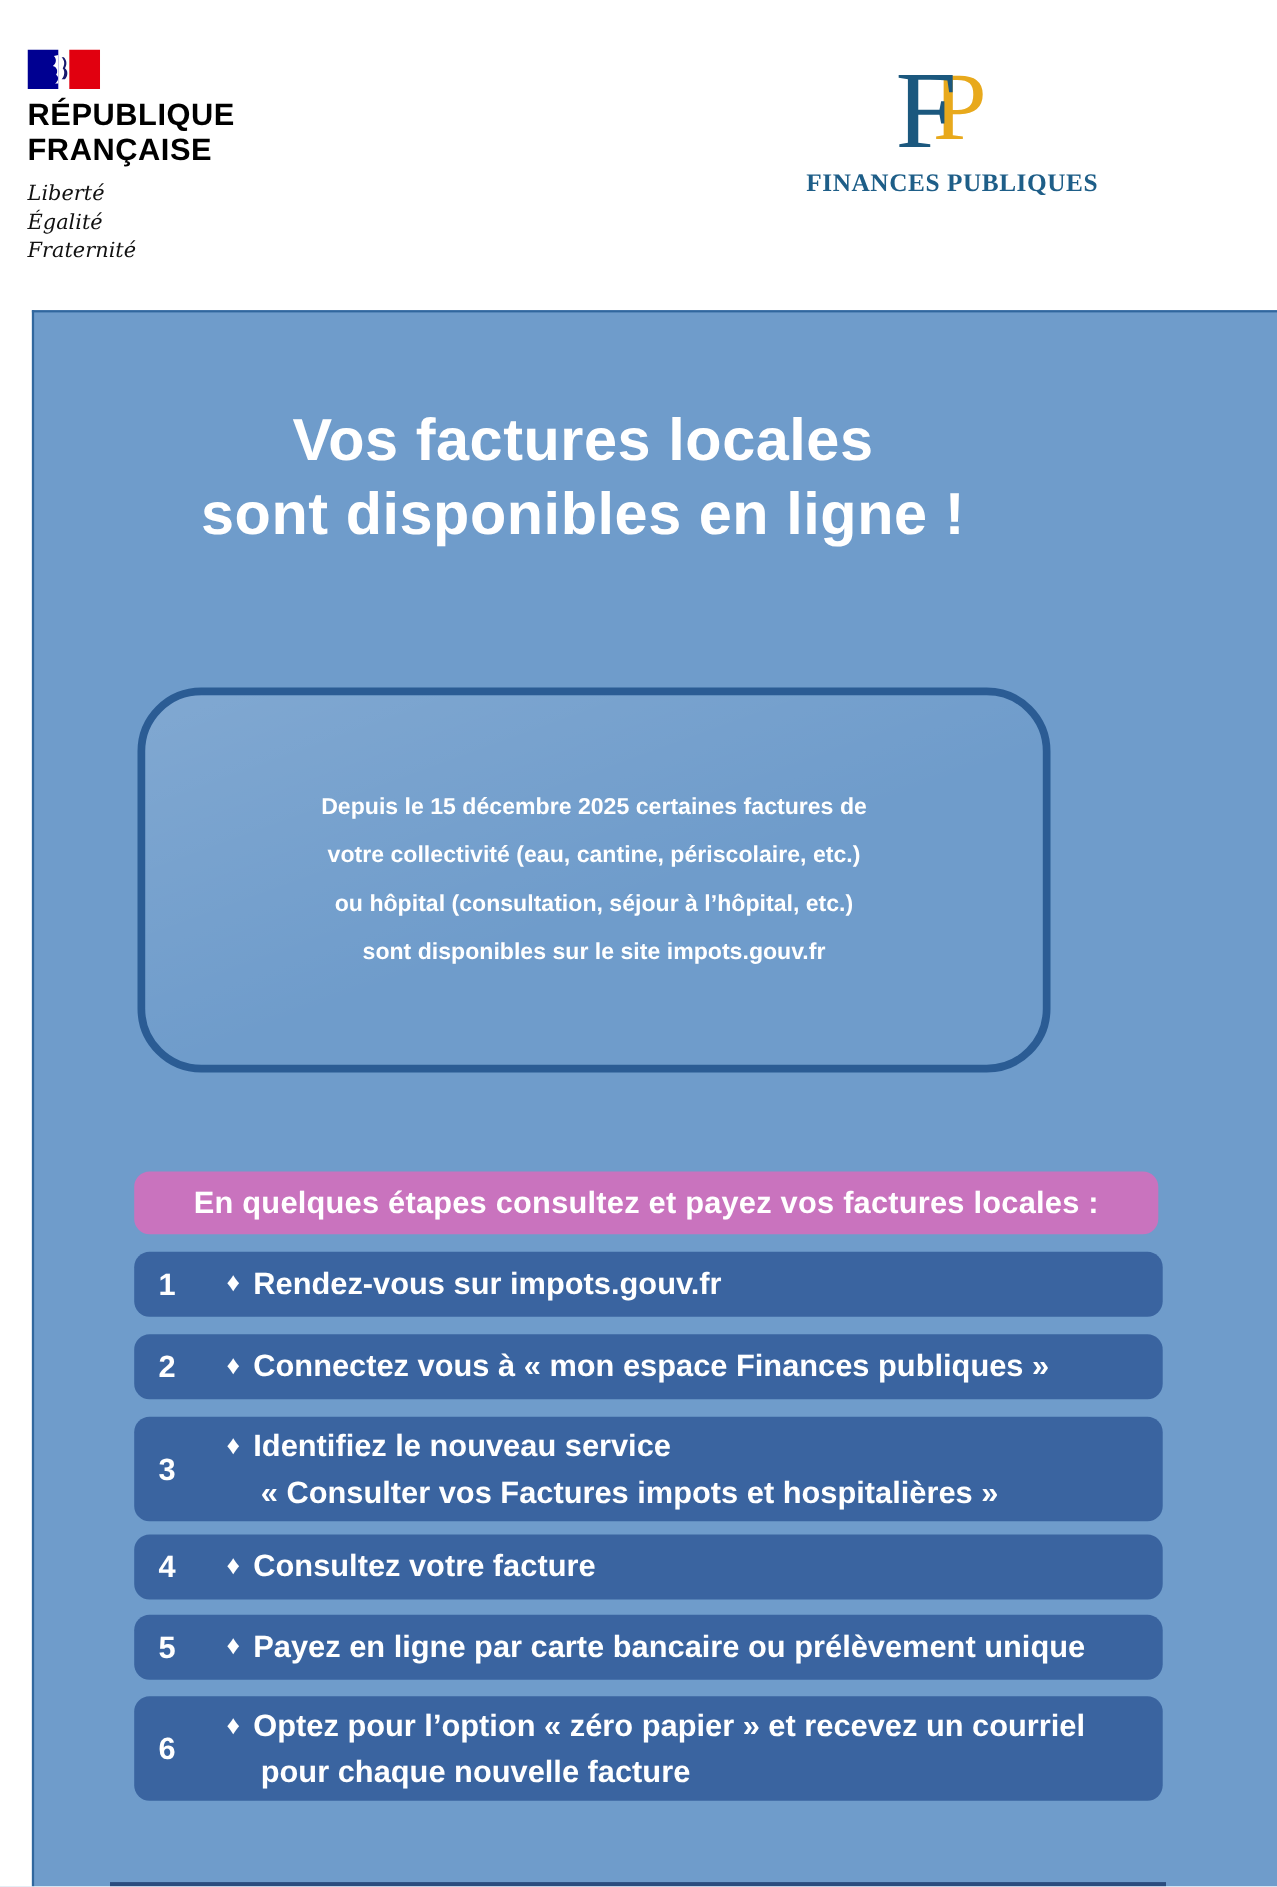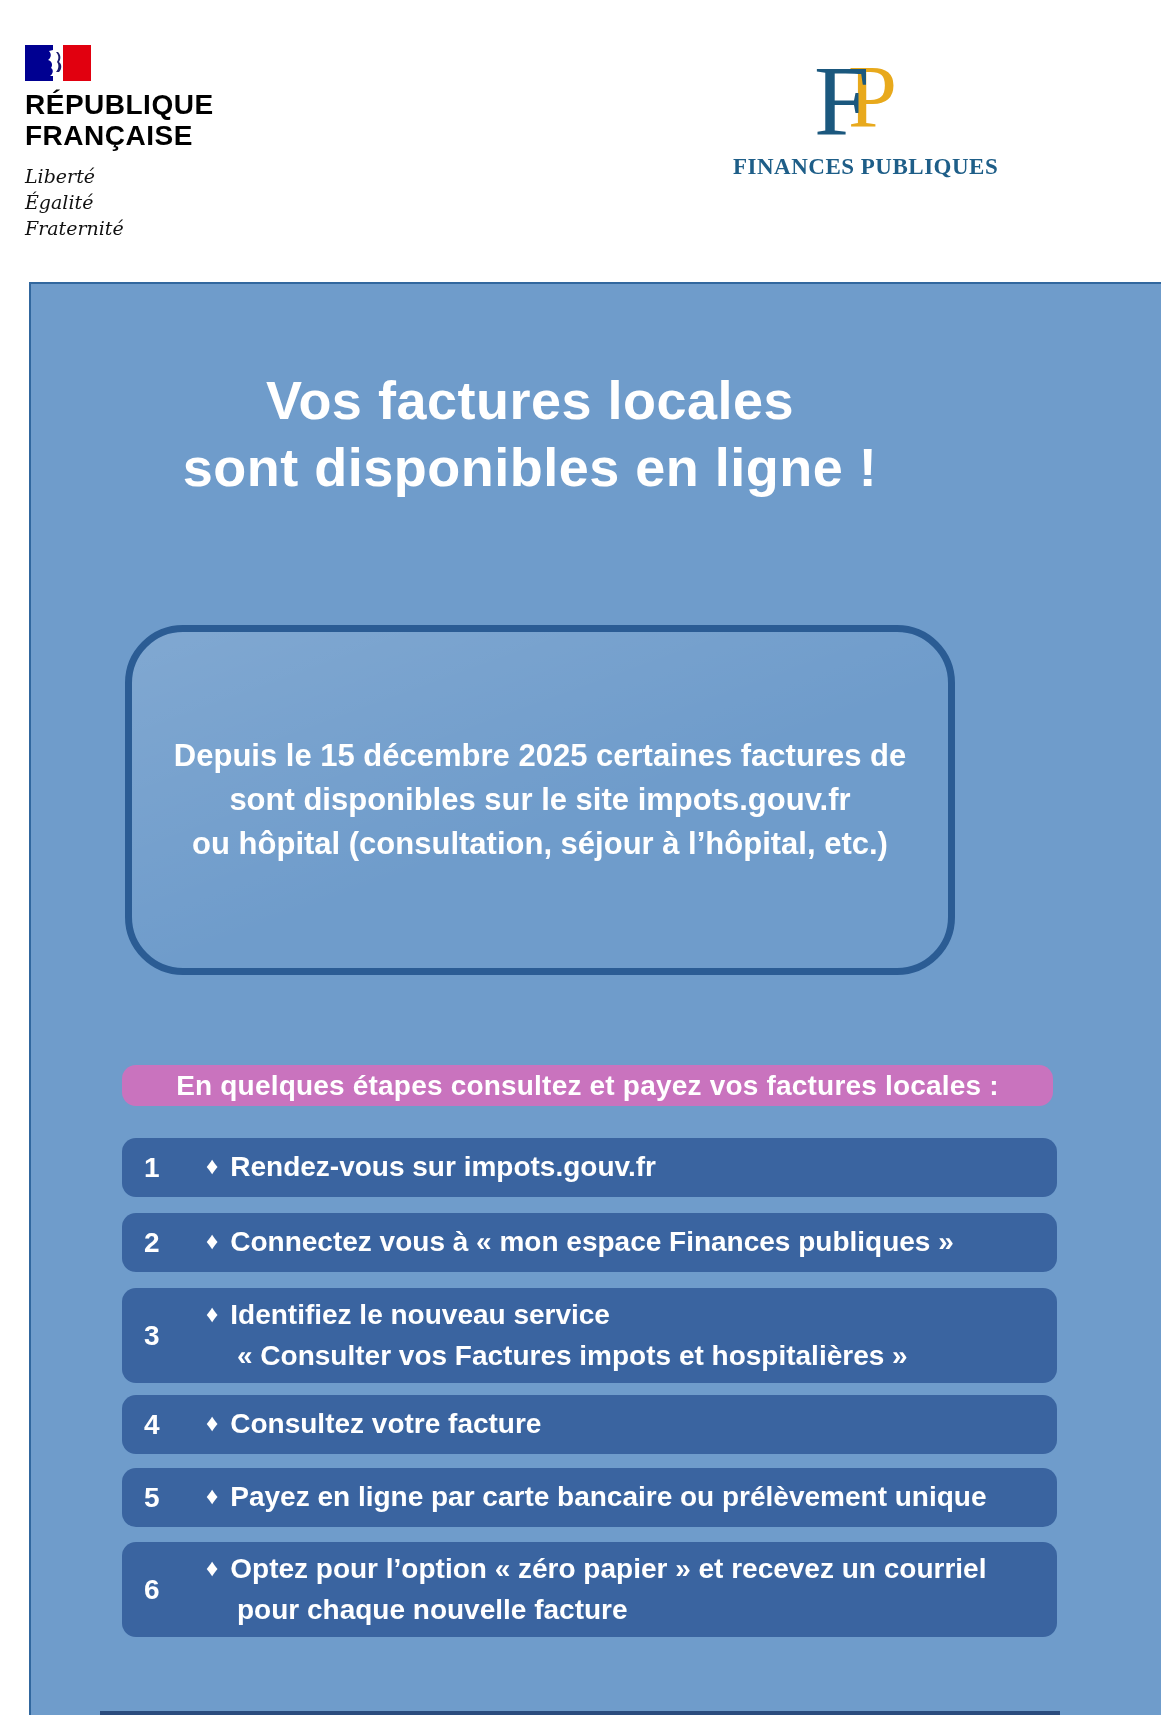--- a/index.html
+++ b/index.html
@@ -32,25 +32,25 @@
   .title{
     position:absolute;left:0;top:367px;width:1060px;text-align:center;
     color:#ffffff;font-size:54px;font-weight:bold;line-height:67px;letter-spacing:.5px;
   }
 
   .info-box{
     position:absolute;left:125px;top:625px;width:830px;height:350px;box-sizing:border-box;
     border:7px solid #2B5C94;border-radius:58px;
     background:linear-gradient(160deg, rgba(255,255,255,.12) 0%, rgba(255,255,255,0) 55%), #6F9CCB;
     display:flex;flex-direction:column;justify-content:center;text-align:center;
-    color:#ffffff;font-weight:bold;font-size:31px;line-height:44px;
+    color:#ffffff;font-weight:bold;font-size:21px;line-height:44px;
   }
 
   .banner{
-    position:absolute;left:122px;top:1065px;width:931px;height:41px;box-sizing:border-box;
+    position:absolute;left:122px;top:1065px;width:931px;height:57px;box-sizing:border-box;
     background:#C973BE;border-radius:14px;color:#ffffff;font-weight:bold;font-size:28px;
     display:flex;align-items:center;justify-content:center;letter-spacing:.2px;
   }
 
   .step{
     position:absolute;left:122px;width:935px;box-sizing:border-box;
     background:#3A64A0;border-radius:14px;color:#ffffff;font-weight:bold;font-size:28px;
     display:flex;align-items:center;
   }
   .step-num{flex:none;width:62px;padding-left:22px;}
@@ -95,22 +95,23 @@
 
   <div class="panel"></div>
 
   <div class="title">
     <div>Vos factures locales</div>
     <div>sont disponibles en ligne !</div>
   </div>
 
   <div class="info-box">
     <div>Depuis le 15 décembre 2025 certaines factures de</div>
+    <div>votre collectivité (eau, cantine, périscolaire, etc.)</div>
+    <div>ou hôpital (consultation, séjour à l’hôpital, etc.)</div>
     <div>sont disponibles sur le site impots.gouv.fr</div>
-    <div>ou hôpital (consultation, séjour à l’hôpital, etc.)</div>
   </div>
 
   <div class="banner">En quelques étapes consultez et payez vos factures locales :</div>
 
   <div class="step" style="top:1138px;height:59px;">
     <div class="step-num">1</div>
     <div class="step-body">
       <div class="step-line">
         <span class="bullet">♦</span><span>Rendez-vous sur impots.gouv.fr</span>
       </div>

